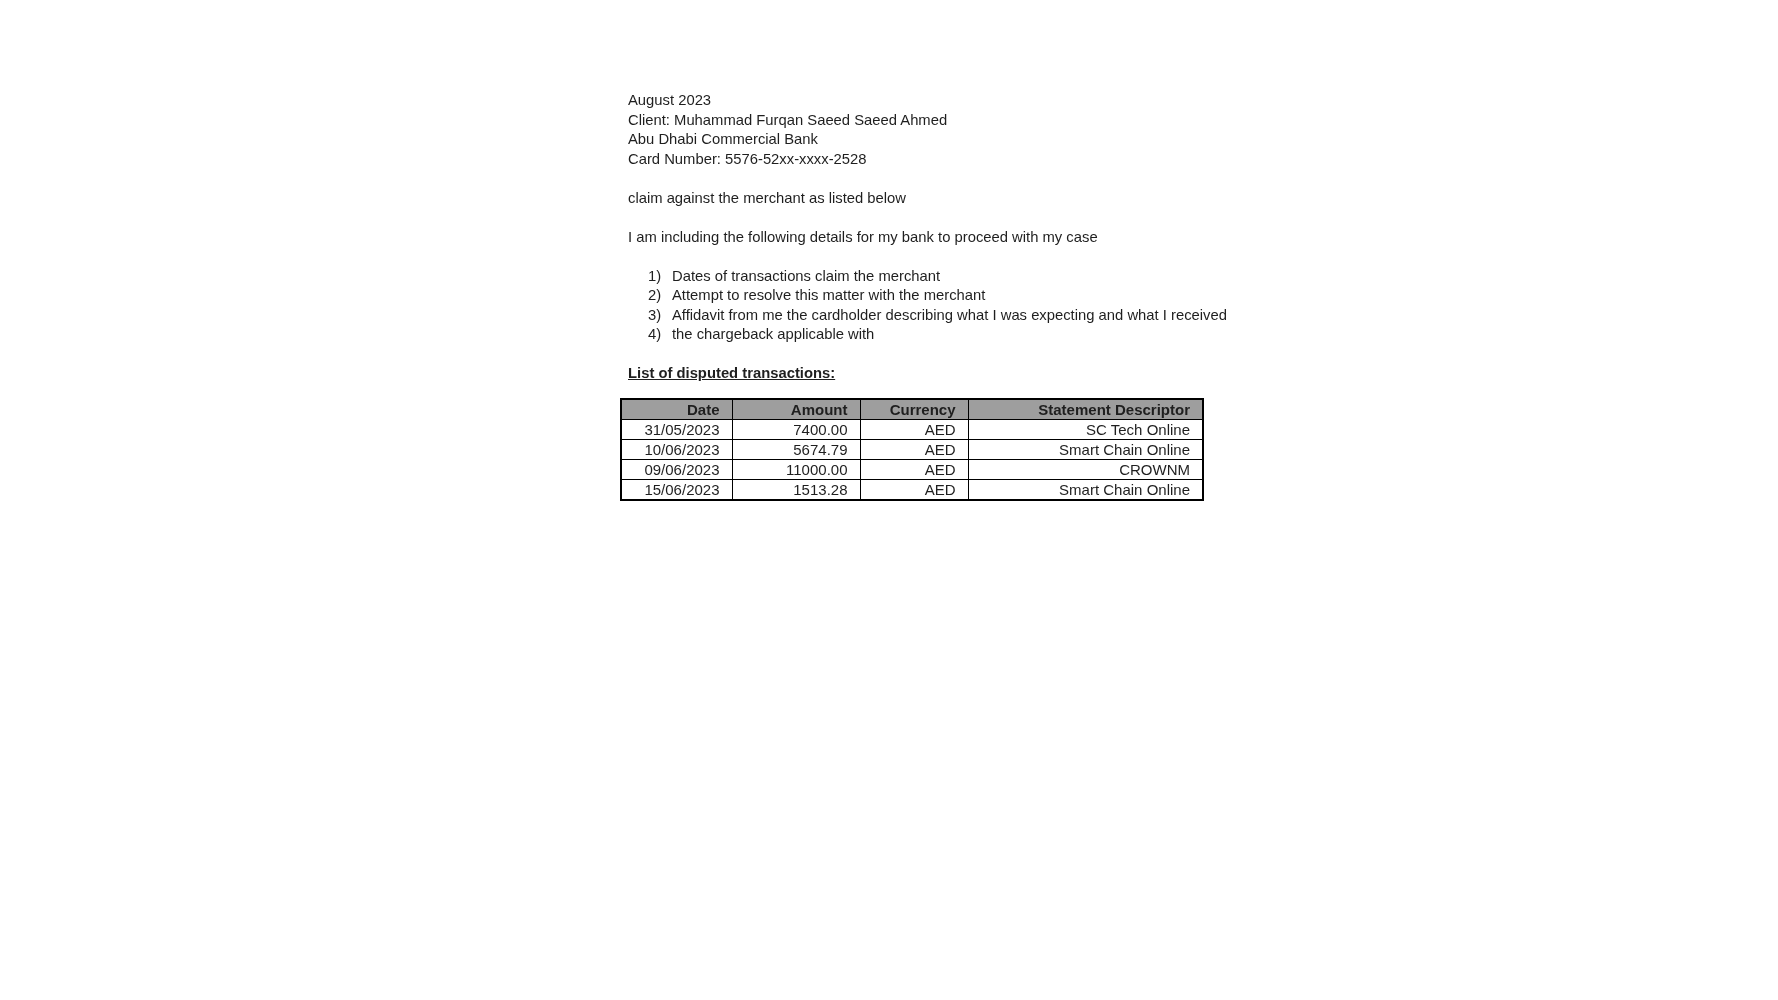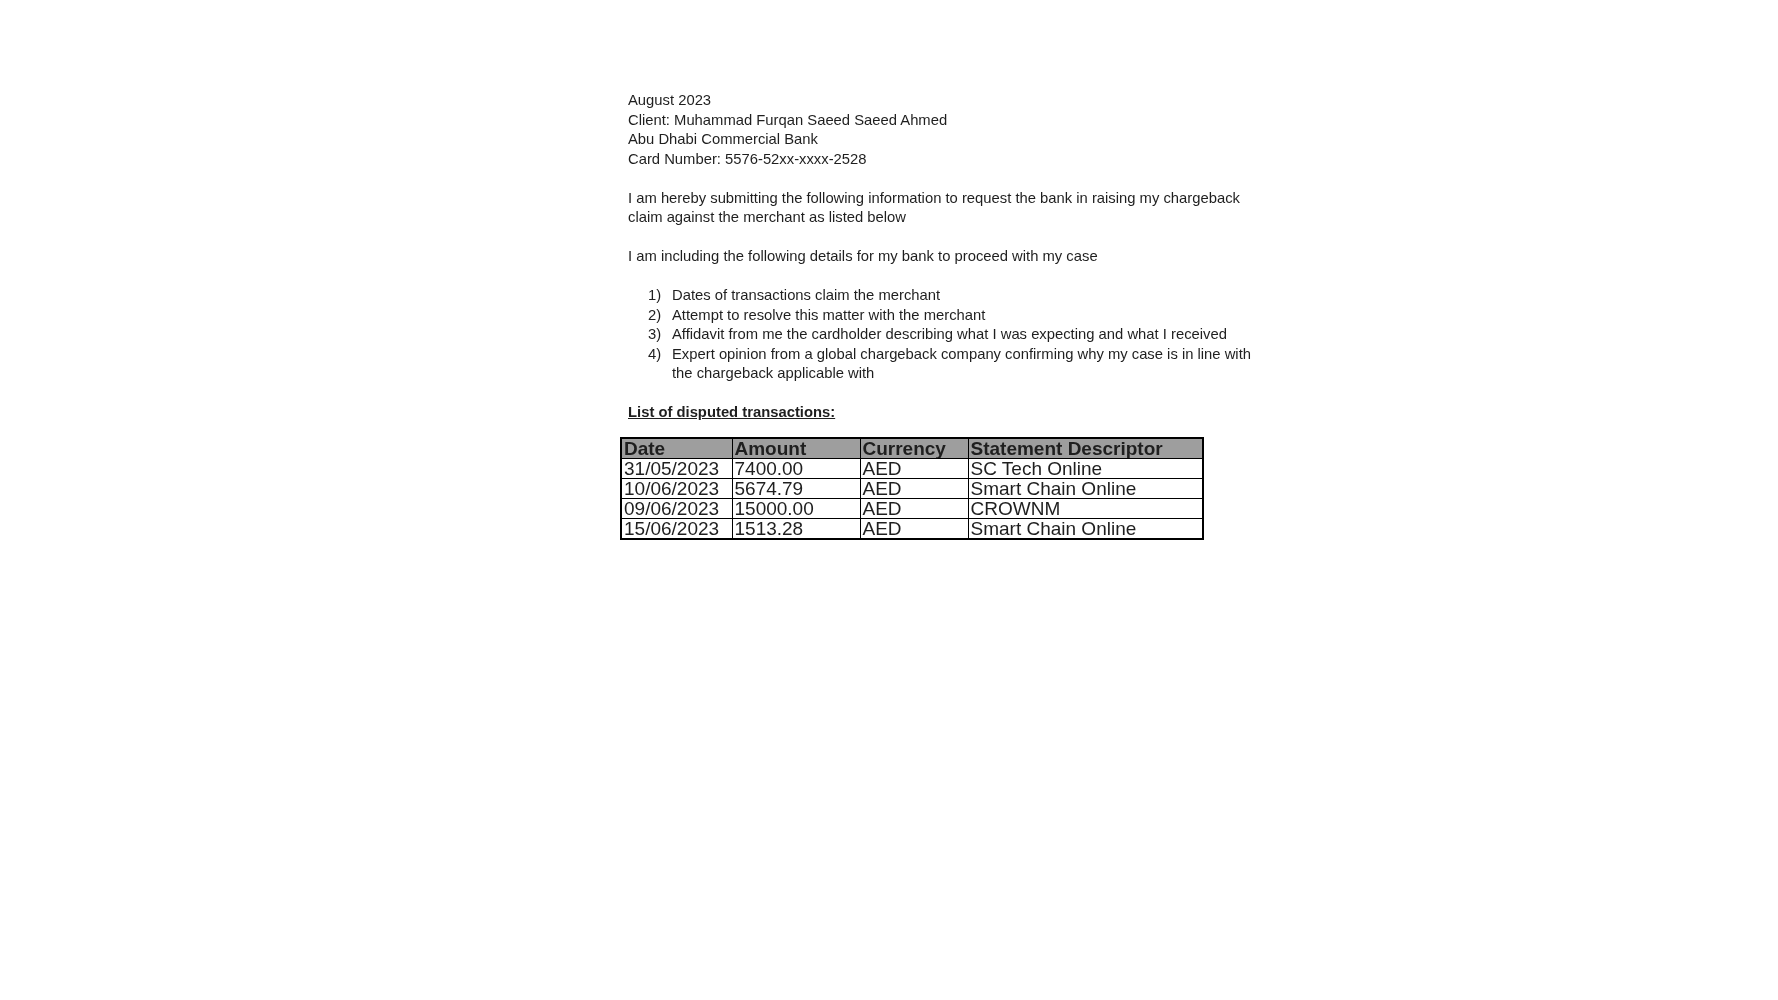--- a/index.html
+++ b/index.html
@@ -46,23 +46,23 @@
     text-decoration: underline;
     margin-bottom: 14px;
   }
   table.transactions {
     border-collapse: collapse;
     margin-left: -8px;
     table-layout: fixed;
   }
   table.transactions th, table.transactions td {
     border: 1px solid var(--border-color);
-    text-align: left;
-    font-size: 19px;
-    padding: 1px 2px;
+    text-align: right;
+    font-size: 15px;
+    padding: 1px 12px;
     height: 20px;
     line-height: 17px;
     overflow: hidden;
     white-space: nowrap;
   }
   table.transactions { border: 2px solid var(--border-color); }
   table.transactions th {
     background: var(--header-bg);
     font-weight: bold;
     height: 21px;
@@ -79,21 +79,20 @@
   <div class="content">
 
     <div class="block">
       <div class="line">August 2023</div>
       <div class="line">Client: Muhammad Furqan Saeed Saeed Ahmed</div>
       <div class="line">Abu Dhabi Commercial Bank</div>
       <div class="line">Card Number: 5576-52xx-xxxx-2528</div>
     </div>
 
     <div class="block">
-      <div class="line">I am hereby submitting the following information to request the bank in raising my chargeback</div>
       <div class="line">claim against the merchant as listed below</div>
     </div>
 
     <div class="block">
       <div class="line">I am including the following details for my bank to proceed with my case</div>
     </div>
 
     <div class="block numbered-list">
       <div class="list-item">
         <span class="num">1)</span>
@@ -103,21 +102,20 @@
         <span class="num">2)</span>
         <div class="txt">Attempt to resolve this matter with the merchant</div>
       </div>
       <div class="list-item">
         <span class="num">3)</span>
         <div class="txt">Affidavit from me the cardholder describing what I was expecting and what I received</div>
       </div>
       <div class="list-item">
         <span class="num">4)</span>
         <div class="txt">
-          <div class="line">Expert opinion from a global chargeback company confirming why my case is in line with</div>
           <div class="line">the chargeback applicable with</div>
         </div>
       </div>
     </div>
 
     <div class="section-heading">List of disputed transactions:</div>
 
     <table class="transactions">
       <colgroup>
         <col class="col-date">
@@ -141,21 +139,21 @@
           <td>SC Tech Online</td>
         </tr>
         <tr>
           <td>10/06/2023</td>
           <td>5674.79</td>
           <td>AED</td>
           <td>Smart Chain Online</td>
         </tr>
         <tr>
           <td>09/06/2023</td>
-          <td>15000.00</td>
+          <td>11000.00</td>
           <td>AED</td>
           <td>CROWNM</td>
         </tr>
         <tr>
           <td>15/06/2023</td>
           <td>1513.28</td>
           <td>AED</td>
           <td>Smart Chain Online</td>
         </tr>
       </tbody>

